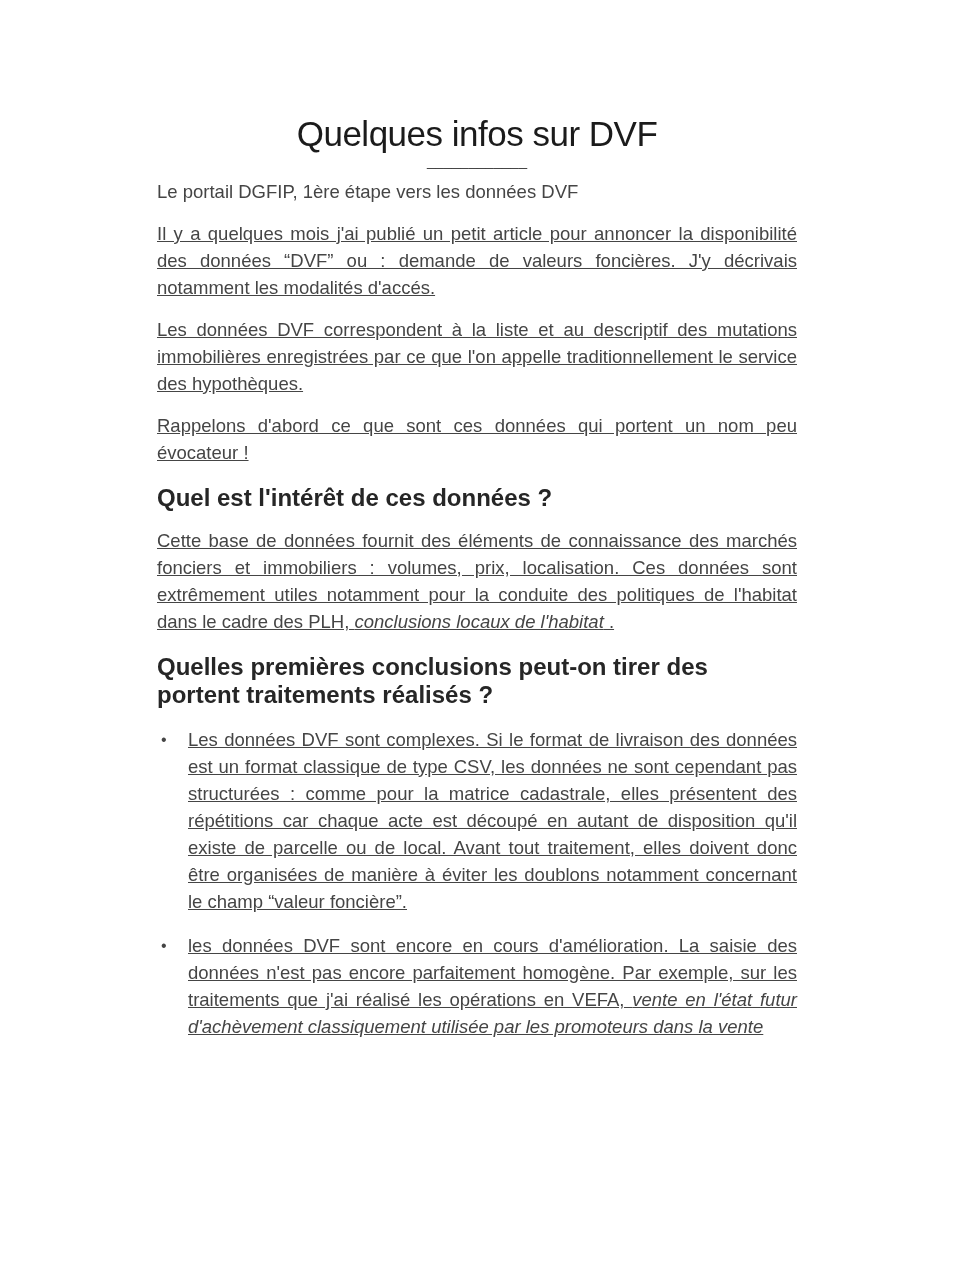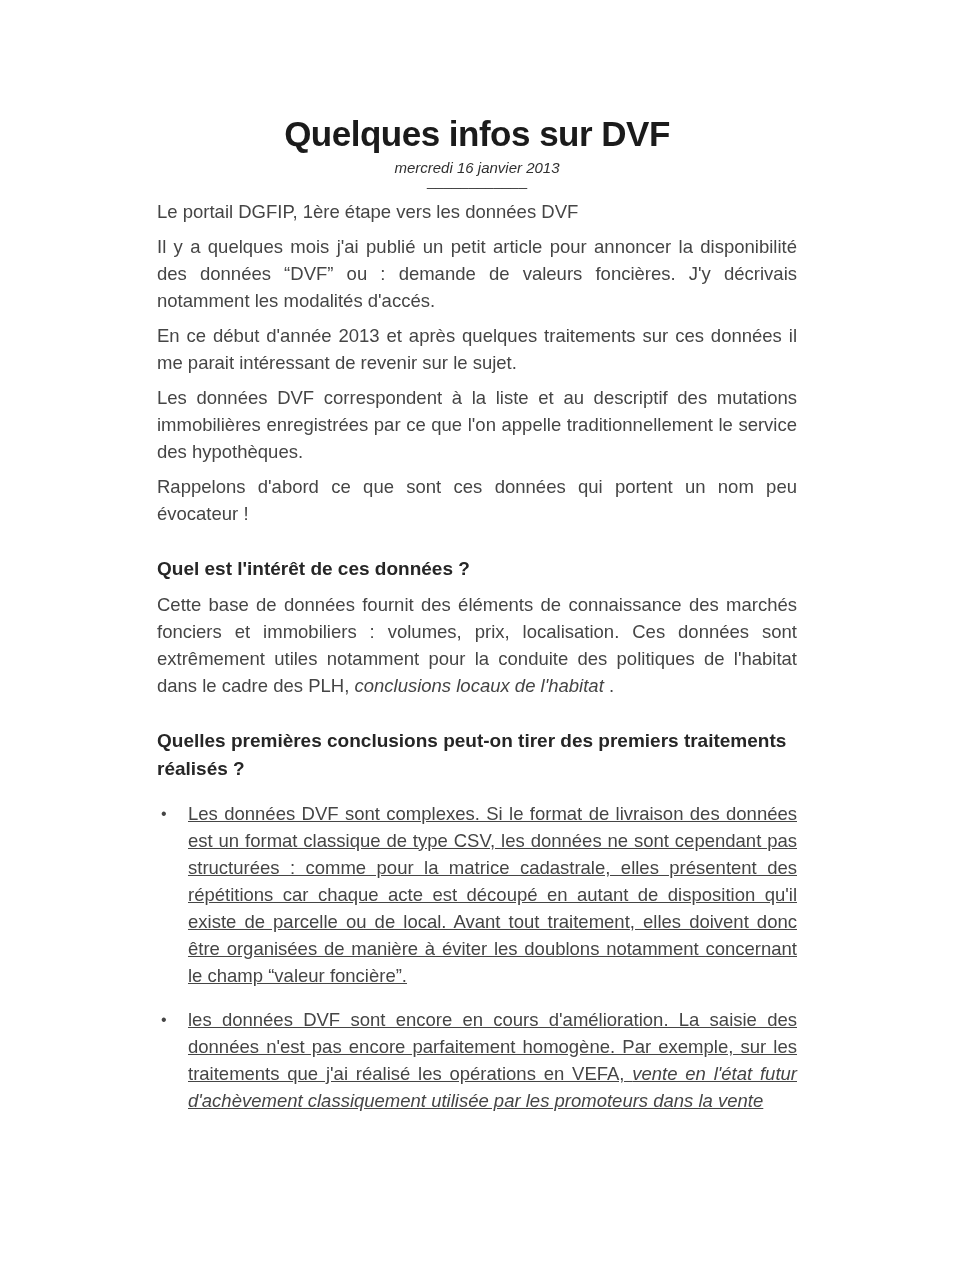--- a/index.html
+++ b/index.html
@@ -16,21 +16,21 @@
     height: 1276px;
     background: #ffffff;
   }
   .content {
     padding: 0 157px;
   }
   .doc-title {
     margin-top: 112px;
     text-align: center;
     font-size: 35px;
-    font-weight: 700;
+    font-weight: 400;
     letter-spacing: -0.5px;
     color: #1b1b1b;
     line-height: 1.25;
   }
   .doc-date {
     text-align: center;
     font-style: italic;
     font-size: 15px;
     color: #303030;
     margin-top: 3px;
@@ -48,28 +48,29 @@
     margin-top: 8px;
     font-size: 18.5px;
     line-height: 27px;
     color: #454545;
   }
   p.body-par {
     font-size: 18.5px;
     line-height: 27px;
     color: #454545;
     text-align: justify;
-    margin-top: 8px;
+    margin-top: 15px;
+    text-decoration: underline;
   }
   h2.section-heading {
-    font-size: 19px;
+    font-size: 24px;
     line-height: 28px;
     font-weight: 700;
     color: #262626;
-    margin-top: 28px;
+    margin-top: 18px;
   }
   .bullet-list {
     margin-top: 17px;
   }
   .bullet-item {
     display: flex;
     align-items: flex-start;
     margin-top: 17px;
   }
   .bullet-item:first-child { margin-top: 0; }
@@ -90,39 +91,37 @@
   }
   em { font-style: italic; }
 </style>
 </head>
 <body>
 
 <div class="page">
   <div class="content">
 
     <h1 class="doc-title">Quelques infos sur DVF</h1>
-    <div class="doc-date">mercredi 16 janvier 2013</div>
 
     <div class="divider">____________</div>
 
     <p class="lede">Le portail DGFIP, 1ère étape vers les données DVF</p>
 
     <p class="body-par">Il y a quelques mois j'ai publié un petit article  pour annoncer la disponibilité des données “DVF” ou : demande de valeurs foncières. J'y décrivais notamment les modalités d'accés.</p>
 
-    <p class="body-par">En ce début d'année 2013 et après quelques traitements sur ces données il me parait intéressant de revenir sur le sujet.</p>
 
     <p class="body-par">Les données DVF correspondent à la liste et au descriptif des mutations immobilières enregistrées par ce que l'on appelle traditionnellement le service des hypothèques.</p>
 
     <p class="body-par">Rappelons d'abord ce que sont ces données qui portent un nom peu évocateur !</p>
 
     <h2 class="section-heading">Quel est l'intérêt de ces données ?</h2>
 
     <p class="body-par"><span>Cette base de données fournit des éléments de connaissance des marchés fonciers et immobiliers : volumes, prix, localisation. Ces données sont extrêmement utiles notamment pour la conduite des politiques de l'habitat dans le cadre des PLH, </span><em>conclusions locaux de l'habitat</em><span> .</span></p>
 
-    <h2 class="section-heading">Quelles premières conclusions peut-on tirer des premiers traitements réalisés ?</h2>
+    <h2 class="section-heading">Quelles premières conclusions peut-on tirer des portent traitements réalisés ?</h2>
 
     <div class="bullet-list">
 
       <div class="bullet-item">
         <span class="bullet-glyph">•</span>
         <span class="bullet-text">Les données DVF sont complexes. Si le format de livraison des données est un format classique de type CSV, les données ne sont cependant pas structurées : comme pour la matrice cadastrale, elles présentent des répétitions car chaque acte est découpé en autant de disposition qu'il existe de parcelle ou de local. Avant tout traitement, elles doivent donc être organisées de manière à éviter les doublons notamment concernant le champ “valeur foncière”.</span>
       </div>
 
       <div class="bullet-item">
         <span class="bullet-glyph">•</span>

